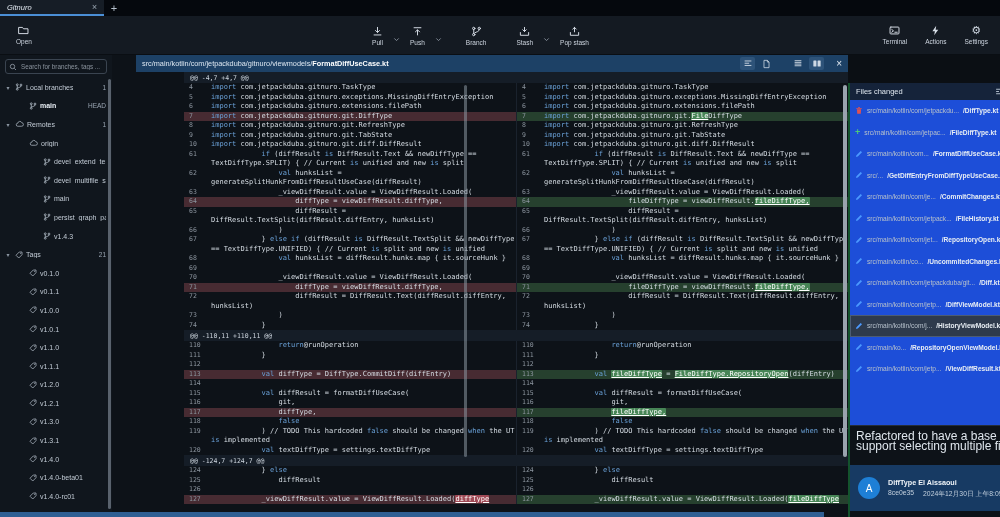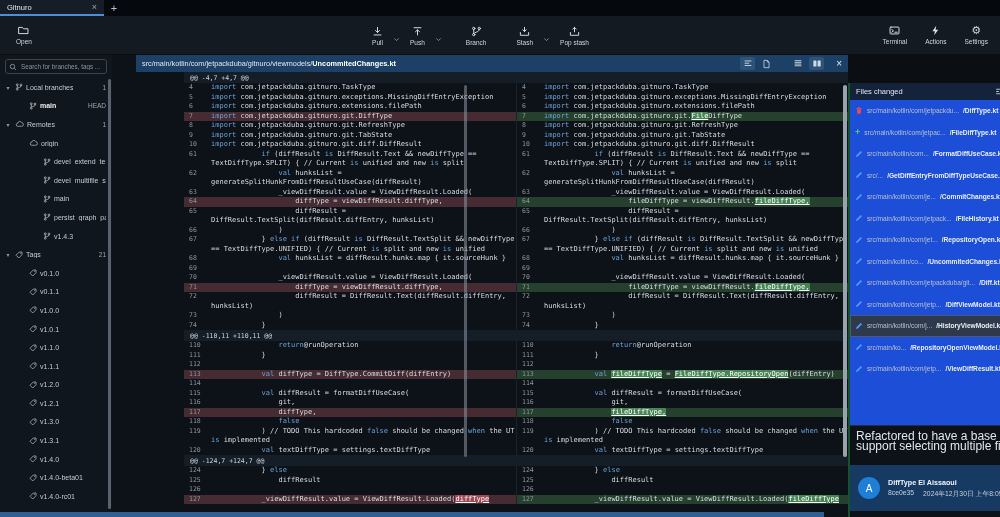--- a/index.html
+++ b/index.html
@@ -2,21 +2,21 @@
 <html><head>
 <meta charset="utf-8">
 <style>
   html,body{margin:0;padding:0;}
   body{width:1000px;height:517px;overflow:hidden;background:#0b0f14;font-family:"Liberation Sans",sans-serif;color:#c9d1d9;position:relative;-webkit-font-smoothing:antialiased;}
   .svgi{display:inline-flex;align-items:center;justify-content:center;}
   .svgi svg{display:block;}
 
   
   .tabbar{height:16px;background:#05080d;display:flex;align-items:stretch;}
-  .tab{width:104px;background:#161d26;border-bottom:2px solid #4b8fd6;display:flex;align-items:center;padding:0 7px;font-size:7.5px;color:#dfe6ee;box-sizing:border-box;}
+  .tab{width:104px;background:#161d26;border-bottom:2px solid #4b8fd6;display:flex;align-items:center;padding:0 7px;font-size:7.5px;color:#dfe6ee;box-sizing:border-box;font-style:italic;}
   .tab-x{margin-left:auto;color:#9aa6b2;font-size:9px;line-height:9px;}
   .newtab{width:20px;display:flex;align-items:center;justify-content:center;color:#b7c2cd;font-size:11px;}
 
   
   .toolbar{height:39px;background:#141a22;display:flex;align-items:center;position:relative;border-bottom:1px solid #0a0e13;box-sizing:border-box;}
   .tool{display:flex;flex-direction:column;align-items:center;gap:2px;font-size:6.5px;color:#cdd5df;padding:0 4px;cursor:default;}
   .tool .svgi{color:#d8dfe8;}
   .open-tool{margin-left:12px;}
   .tool-center{position:absolute;left:368px;top:0;height:39px;display:flex;align-items:center;gap:6px;}
   .tool-right{margin-left:auto;margin-right:8px;display:flex;align-items:center;gap:10px;}
@@ -449,21 +449,21 @@
             </span>
             <span class="lbl">v1.4.0-rc01</span>
           </div>
         </div>
       <div class="sb-scroll"></div>
     </aside>
 
     <section class="diff">
       <div class="pathbar">
         <span class="pp">src/main/kotlin/com/jetpackduba/gitnuro/viewmodels/</span>
-          <span class="pf">UncommitedChanges.kt</span>
+          <span class="pf">FormatDiffUseCase.kt</span>
         <div class="pb-icons">
           <span class="pbtn active">
               <span class="svgi">
                 <svg width="10" height="9" viewBox="0 0 16 16" stroke="currentColor" stroke-width="1.6">
                   <path d="M2 3.5h12M2 7.5h8M2 11.5h12"></path>
                 </svg>
               </span>
             </span>
           <span class="pbtn">
               <span class="svgi">

